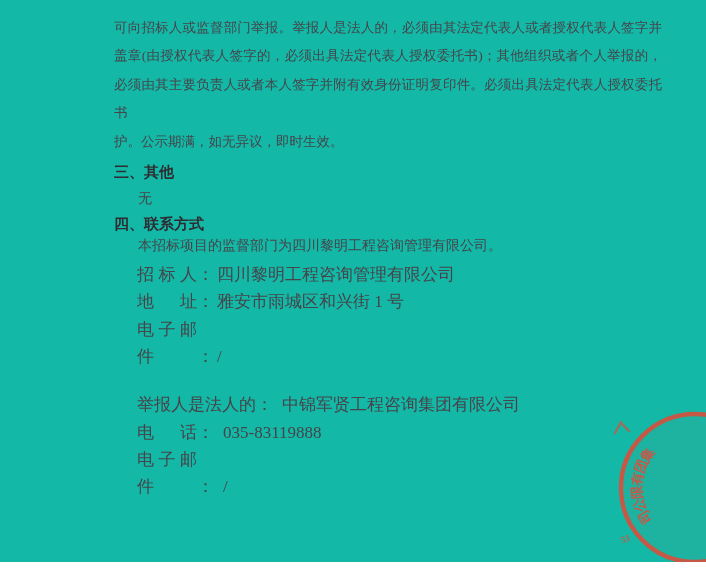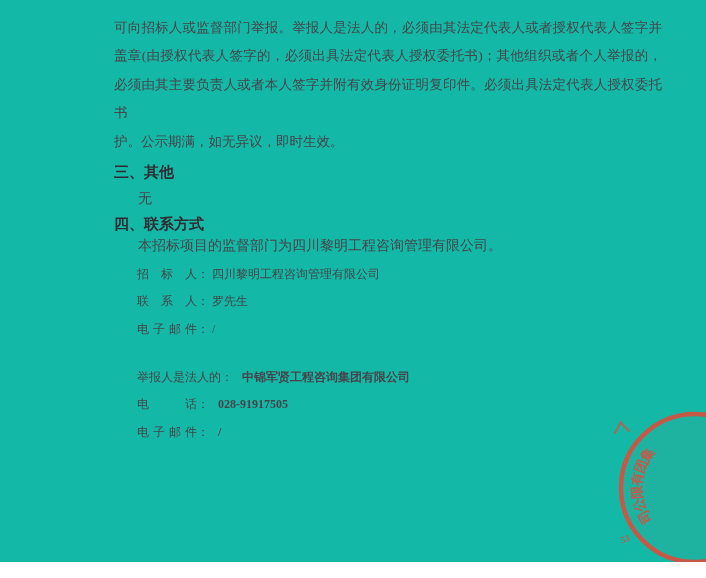--- a/index.html
+++ b/index.html
@@ -18,27 +18,27 @@
     text-align:justify; text-align-last:justify;
     color:#45454b;
   }
   .intro-line.last { text-align:right; text-align-last:left; }
 
   .sec-h  { font-size:15px; font-weight:bold; color:#2c2c32; line-height:21px;font-family:Liberation Serif, serif; }
   .sec-b  { font-size:14px; line-height:21px; padding-left:24px; color:#45454b; }
   .mt6 { margin-top:6px; } .mt5 { margin-top:5px; } .mt4 { }
 
   .rows { margin-top:5px; }
-  .row  { line-height:27.3px; font-size:12px; padding-left:23px; color:#45454b; }
+  .row  { line-height:27.3px; font-size:17px; padding-left:23px; color:#45454b; }
   .lbl  { display:inline-block; width:60px; text-align:justify; text-align-last:justify; vertical-align:bottom; }
   .lbl.wide { width:auto; text-align-last:auto; }
   .colon { }
   .val  { padding-left:3px; }
   .agency-block { margin-top:21px; }
-  .agency-block .val { padding-left:9px;font-weight:bold; }
+  .agency-block .val { padding-left:9px; }
 
   .seal {
     position:absolute; right:0; top:388px;
     width:130px; height:190px;
     opacity:0.92;
     pointer-events:none;
   }
   .seal text {
     font-family:"Liberation Serif","DejaVu Serif",serif;
     font-weight:bold;
@@ -62,33 +62,33 @@
 
     <div class="sec-h mt5">四、联系方式</div>
     <div class="sec-b mt4">本招标项目的监督部门为四川黎明工程咨询管理有限公司。</div>
 
 
     <div class="rows">
       <div class="row">
         <span class="lbl">招标人</span><span class="colon">：</span><span class="val">四川黎明工程咨询管理有限公司</span>
       </div>
       <div class="row">
-        <span class="lbl">联系人</span><span class="colon">：</span><span class="val">罗先生</span>
+        <span class="lbl">地址</span><span class="colon">：</span><span class="val">雅安市雨城区和兴街 1 号</span>
       </div>
       <div class="row">
         <span class="lbl">电子邮件</span><span class="colon">：</span><span class="val">/</span>
       </div>
     </div>
 
     <div class="rows agency-block">
       <div class="row">
         <span class="lbl wide">举报人是法人的</span><span class="colon">：</span><span class="val">中锦军贤工程咨询集团有限公司</span>
       </div>
       <div class="row">
-        <span class="lbl">电话</span><span class="colon">：</span><span class="val">028-91917505</span>
+        <span class="lbl">电话</span><span class="colon">：</span><span class="val">035-83119888</span>
       </div>
       <div class="row">
         <span class="lbl">电子邮件</span><span class="colon">：</span><span class="val">/</span>
       </div>
     </div>
 
   </div>
 
   <svg class="seal" viewBox="0 0 130 190" aria-hidden="true">
     <circle cx="119" cy="100" r="74" fill="rgba(214,80,62,0.05)" stroke-width="4.5" stroke="#d6503e"></circle>

